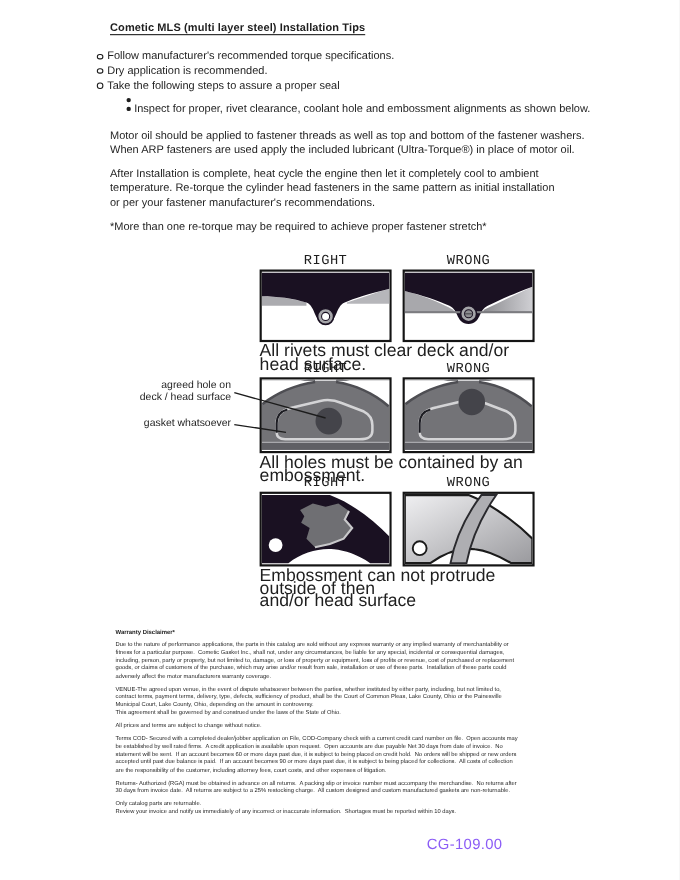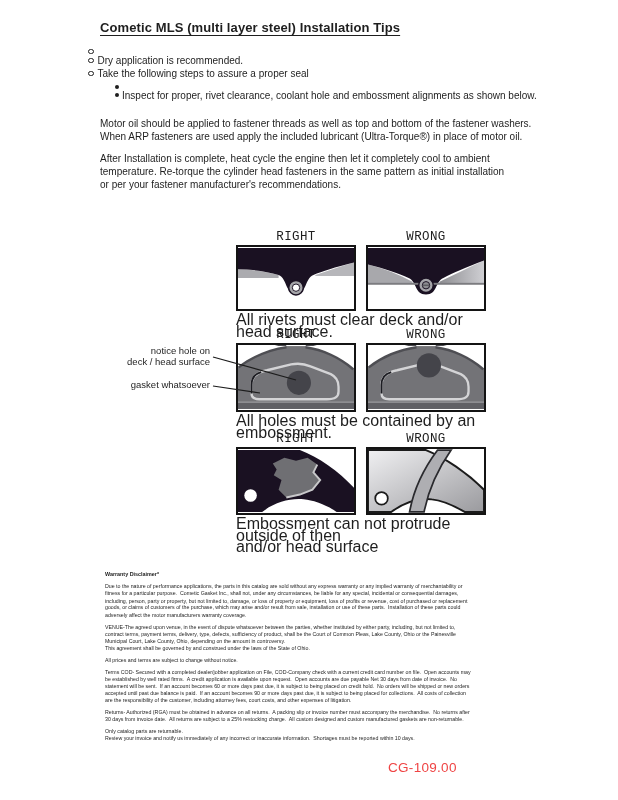--- a/index.html
+++ b/index.html
@@ -3,21 +3,21 @@
 <meta charset="utf-8">
 <style>
   html,body{margin:0;padding:0;background:#e8e8e8;}
   .page{
     position:relative;width:618px;height:800px;background:#ffffff;
     font-family:"Liberation Sans","DejaVu Sans",sans-serif;color:#1e1e1e;
     overflow:hidden;margin:0 auto;
   }
   .abs{position:absolute;}
   
-  .title{left:100px;top:20px;width:470px;font-size:13px;font-weight:bold;
+  .title{left:100px;top:20px;width:470px;font-size:10px;font-weight:bold;
     text-decoration:underline;text-underline-offset:3px;letter-spacing:0.1px;}
   
   .bullets{left:88px;top:45px;width:470px;}
   .b-row{display:flex;align-items:flex-start;font-size:10px;line-height:13.4px;white-space:pre-wrap;}
   .b-row.lvl2{margin-left:27px;}
   .m1{flex:0 0 auto;width:3.5px;height:3.5px;border:1px solid #1e1e1e;border-radius:50%;margin:3.5px 4px 0 0;}
   .m2{flex:0 0 auto;width:4px;height:4px;background:#1e1e1e;border-radius:50%;margin:4px 3px 0 0;}
   
   .diesel{left:100px;top:117px;width:455px;}
   .diesel h2{margin:0 0 8px 0;font-size:11.5px;font-weight:bold;}
@@ -35,32 +35,33 @@
   
   .callout{position:absolute;text-align:right;font-size:9.5px;line-height:11px;width:92px;left:118px;}
   .co1{top:345px;} .co2{top:379px;}
   .leaders{position:absolute;left:110px;top:340px;width:200px;height:62px;pointer-events:none;z-index:3;}
   
   .legal{left:105px;top:571px;width:560px;transform:scale(0.75);transform-origin:0 0;
     font-size:7px;line-height:9.6px;}
   .legal h3{margin:0 0 6px 0;font-size:7.2px;font-weight:bold;}
   .legal p{margin:0 0 6px 0;white-space:pre-wrap;}
   
-  .pagenum{left:388px;top:760px;font-size:13.5px;letter-spacing:0.3px;color:#ef4444;}
+  .pagenum{left:388px;top:760px;font-size:13.5px;letter-spacing:0.3px;color:#8b5cf6;}
 </style>
 </head>
 <body>
 
 <div class="page">
 
   <div class="abs title">Cometic MLS (multi layer steel) Installation Tips</div>
 
   <div class="abs bullets">
     <div class="b-row">
       <span class="m1"></span>
+      <span>Follow manufacturer's recommended torque specifications.</span>
     </div>
     <div class="b-row">
       <span class="m1"></span>
       <span>Dry application is recommended.</span>
     </div>
     <div class="b-row">
       <span class="m1"></span>
       <span>Take the following steps to assure a proper seal</span>
     </div>
     <div class="b-row lvl2">
@@ -71,20 +72,21 @@
       <span>Inspect for proper, rivet clearance, coolant hole and embossment alignments as shown below.</span>
     </div>
   </div>
 
   <div class="abs diesel">
     <p>Motor oil should be applied to fastener threads as well as top and bottom of the fastener washers.
 When ARP fasteners are used apply the included lubricant (Ultra-Torque®) in place of motor oil.</p>
     <p>After Installation is complete, heat cycle the engine then let it completely cool to ambient
 temperature. Re-torque the cylinder head fasteners in the same pattern as initial installation
 or per your fastener manufacturer's recommendations.</p>
+    <p>*More than one re-torque may be required to achieve proper fastener stretch*</p>
   </div>
 
   <div class="drow row1">
     <div class="dlabels">
       <span class="dlabel">RIGHT</span>
       <span class="dlabel">WRONG</span>
     </div>
     <div class="dpair">
       <div class="dbox h1box">
         <svg viewBox="0 0 120 62">
@@ -150,21 +152,21 @@
           <circle cx="63" cy="20" r="12.5" fill="#44444a"></circle>
           <rect x="0" y="58" width="120" height="7" fill="#606065"></rect>
           <line x1="0" y1="58" x2="120" y2="58" stroke="#a8a8ac" stroke-width="1"></line>
         </svg>
       </div>
     </div>
     <div class="dcaption">All holes must be contained by an embossment.</div>
   </div>
 
   <div class="callout co1">
-    <div>notice hole on</div>
+    <div>agreed hole on</div>
     <div>deck / head surface</div>
   </div>
   <div class="callout co2">gasket whatsoever</div>
   <svg class="leaders" viewBox="0 0 200 62">
     <line x1="103" y1="17" x2="186" y2="40" stroke="#1c1c1c" stroke-width="1.2"></line>
     <line x1="103" y1="46" x2="150" y2="53" stroke="#1c1c1c" stroke-width="1.2"></line>
   </svg>
 
   <div class="drow row3">
     <div class="dlabels">

